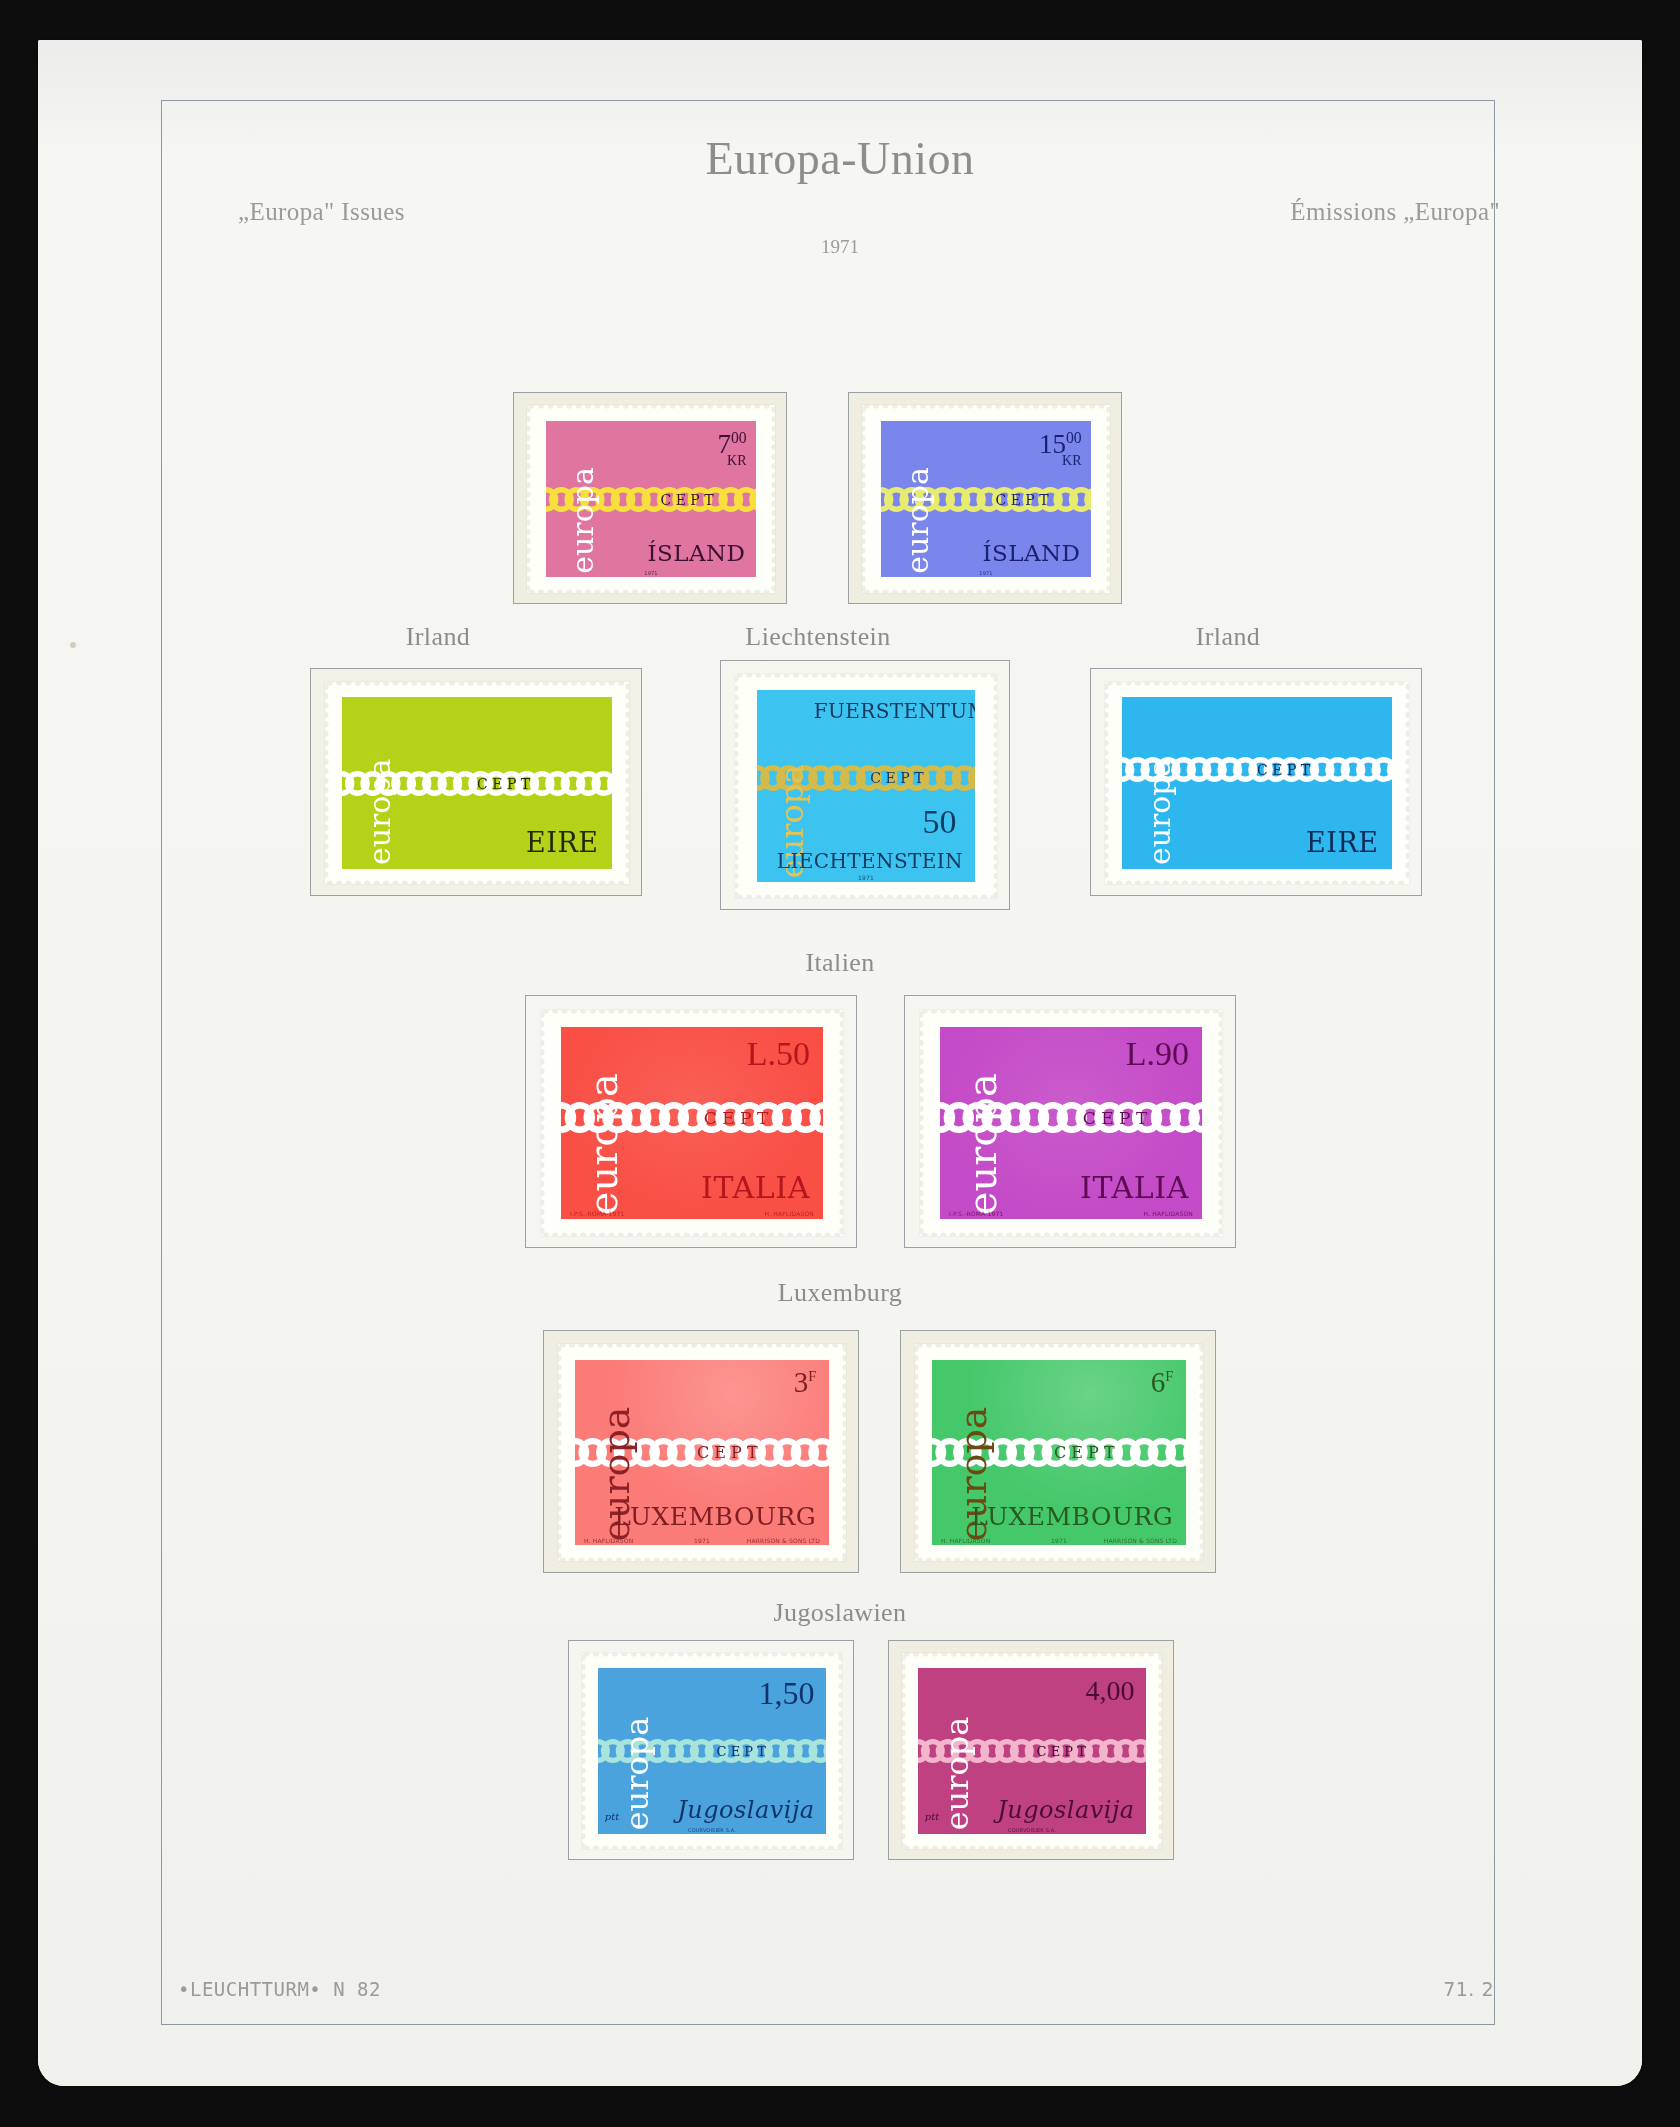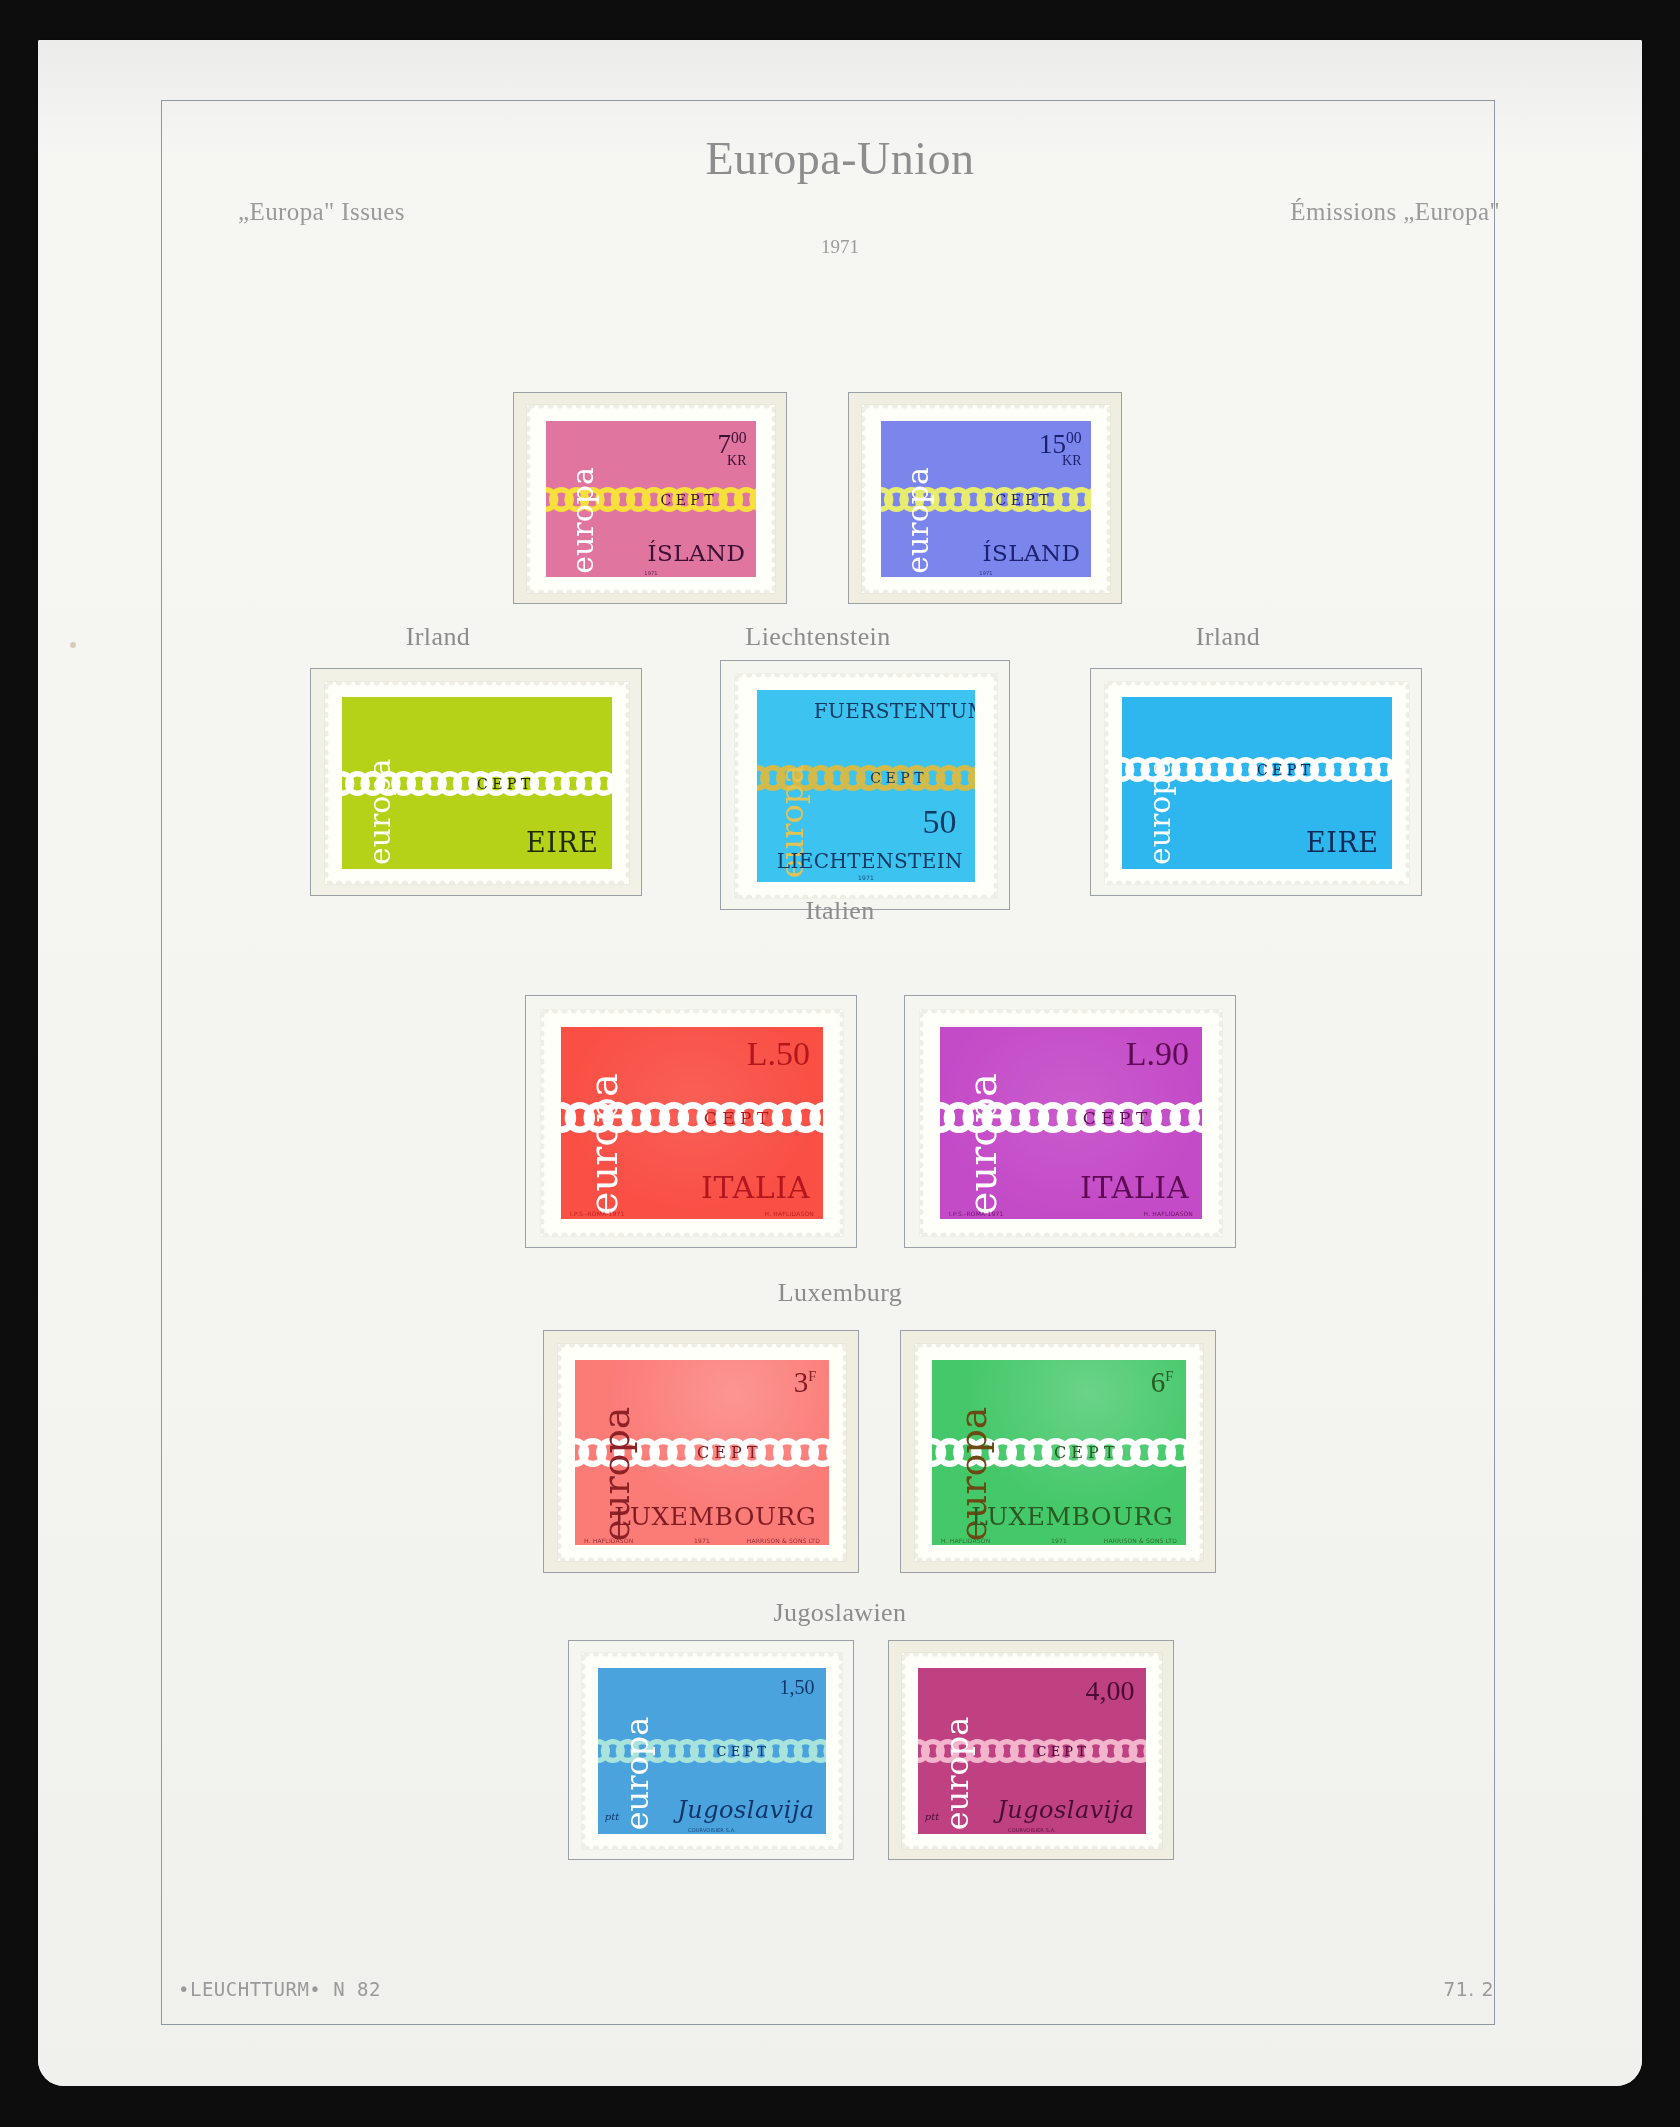--- a/index.html
+++ b/index.html
@@ -780,21 +780,21 @@
             </svg>
           </div>
           <div class="cept" style="left: 135px; top: 72.5px; transform: translateY(-50%); font-size: 14px; color: rgb(14, 42, 85); font-weight: 400;">CEPT</div>
           <div class="europa" style="left: 22.95px; top: 3.44px; height: 165.12px; font-size: 30px; color: rgb(255, 255, 255);">europa</div>
           <div class="denom" style="right: 0px; top: 12.04px; font-size: 0px; color: rgb(14, 42, 85); text-align: right;">6</div>
           <div class="cname" style="right: 13.5px; bottom: 12.9px; font-size: 27px; color: rgb(14, 42, 85); font-style: normal; letter-spacing: 0.02em;">EIRE</div>
         </div>
       </div>
   </div>
 
-  <div class="country" style="left:0;right:0;top:856px;">Italien</div>
+  <div class="country" style="left:0;right:0;top:908px;">Italien</div>
 
   <div class="mount pale" style="left:487px;top:955px;width:332px;height:253px;">
     <div class="stamp" id="s-italia-50" style="left: 15px; top: 14px; width: 302px; height: 226px; background: rgb(255, 255, 249);">
         <svg class="perf" width="302" height="226" viewBox="0 0 302 226">
           <g>
             <circle cx="4.7" cy="0.5" r="3.1" fill="#eeeee6"></circle>
             <circle cx="4.7" cy="225.5" r="3.1" fill="#eeeee6"></circle>
             <circle cx="14.100000000000001" cy="0.5" r="3.1" fill="#eeeee6"></circle>
             <circle cx="14.100000000000001" cy="225.5" r="3.1" fill="#eeeee6"></circle>
             <circle cx="23.5" cy="0.5" r="3.1" fill="#eeeee6"></circle>
@@ -1509,21 +1509,21 @@
               <ellipse cx="177.9648" cy="13" rx="9.360000000000001" ry="9.4" fill="none" stroke="#a9e4dc" stroke-width="5.2"></ellipse>
               <ellipse cx="192.7952" cy="13" rx="9.360000000000001" ry="9.4" fill="none" stroke="#a9e4dc" stroke-width="5.2"></ellipse>
               <ellipse cx="207.6256" cy="13" rx="9.360000000000001" ry="9.4" fill="none" stroke="#a9e4dc" stroke-width="5.2"></ellipse>
               <ellipse cx="222.456" cy="13" rx="9.360000000000001" ry="9.4" fill="none" stroke="#a9e4dc" stroke-width="5.2"></ellipse>
               <ellipse cx="237.2864" cy="13" rx="9.360000000000001" ry="9.4" fill="none" stroke="#a9e4dc" stroke-width="5.2"></ellipse>
               <ellipse cx="252.11679999999998" cy="13" rx="9.360000000000001" ry="9.4" fill="none" stroke="#a9e4dc" stroke-width="5.2"></ellipse>
             </svg>
           </div>
           <div class="cept" style="left: 118.56px; top: 83px; transform: translateY(-50%); font-size: 13px; color: rgb(16, 53, 107); font-weight: 400;">CEPT</div>
           <div class="europa" style="left: 22.8px; top: 3.32px; height: 159.36px; font-size: 32px; color: rgb(255, 255, 255);">europa</div>
-          <div class="denom" style="right: 11.4px; top: 9.13px; font-size: 20px; color: rgb(16, 53, 107); text-align: right;">1,50</div>
+          <div class="denom" style="right: 11.4px; top: 9.13px; font-size: 32px; color: rgb(16, 53, 107); text-align: right;">1,50</div>
           <div class="cname" style="right: 11.4px; bottom: 12.45px; font-size: 24px; color: rgb(16, 53, 107); font-style: italic; letter-spacing: 0.02em;">Jugoslavija</div>
           <div class="cname" style="left: 6.84px; bottom: 12.45px; font-size: 10px; color: rgb(16, 53, 107); font-style: italic;">ptt</div>
           <div class="imprint" style="bottom: 0.83px; font-size: 5px; color: rgb(16, 53, 107); opacity: 0.85; letter-spacing: 0.03em; left: 50%; transform: translateX(-50%);">COURVOISIER S.A.</div>
         </div>
       </div>
   </div>
 
   <div class="mount cream" style="left:850px;top:1600px;width:286px;height:220px;">
     <div class="stamp" id="s-jug-400" style="left: 13px; top: 12px; width: 260px; height: 196px; background: rgb(255, 255, 249);">
         <svg class="perf" width="260" height="196" viewBox="0 0 260 196">

